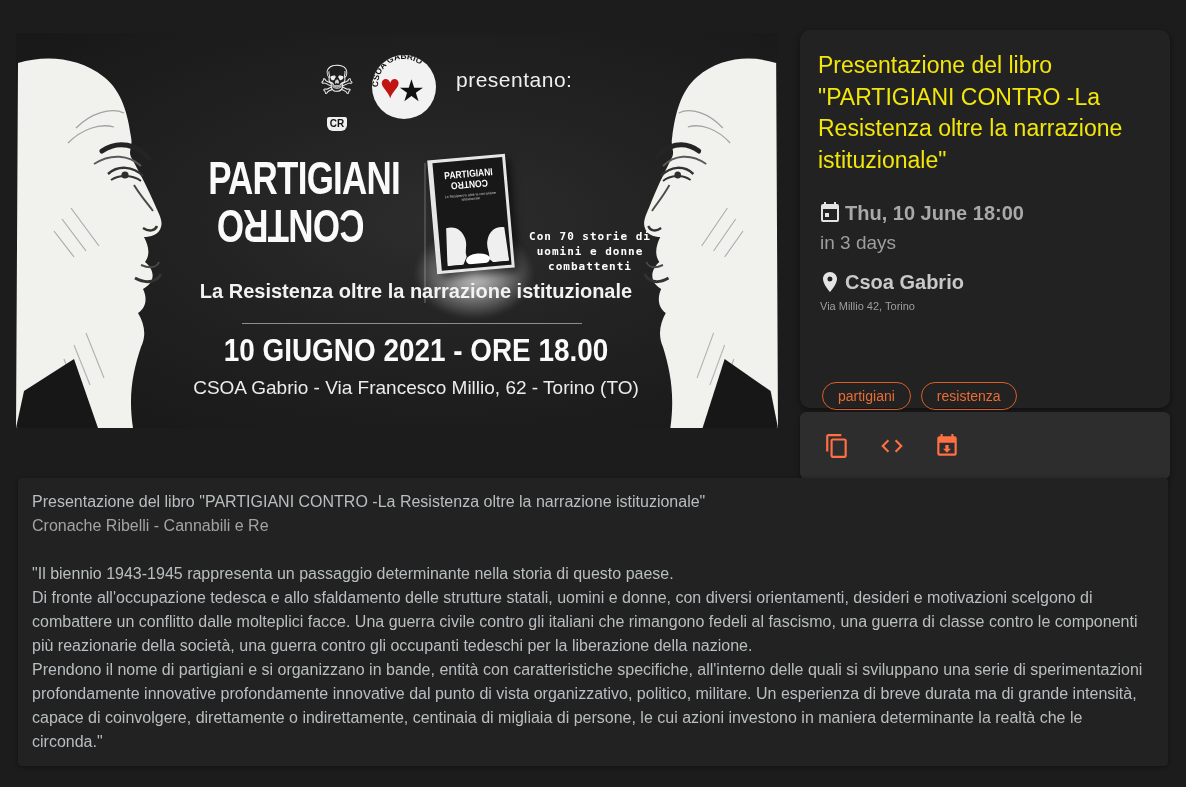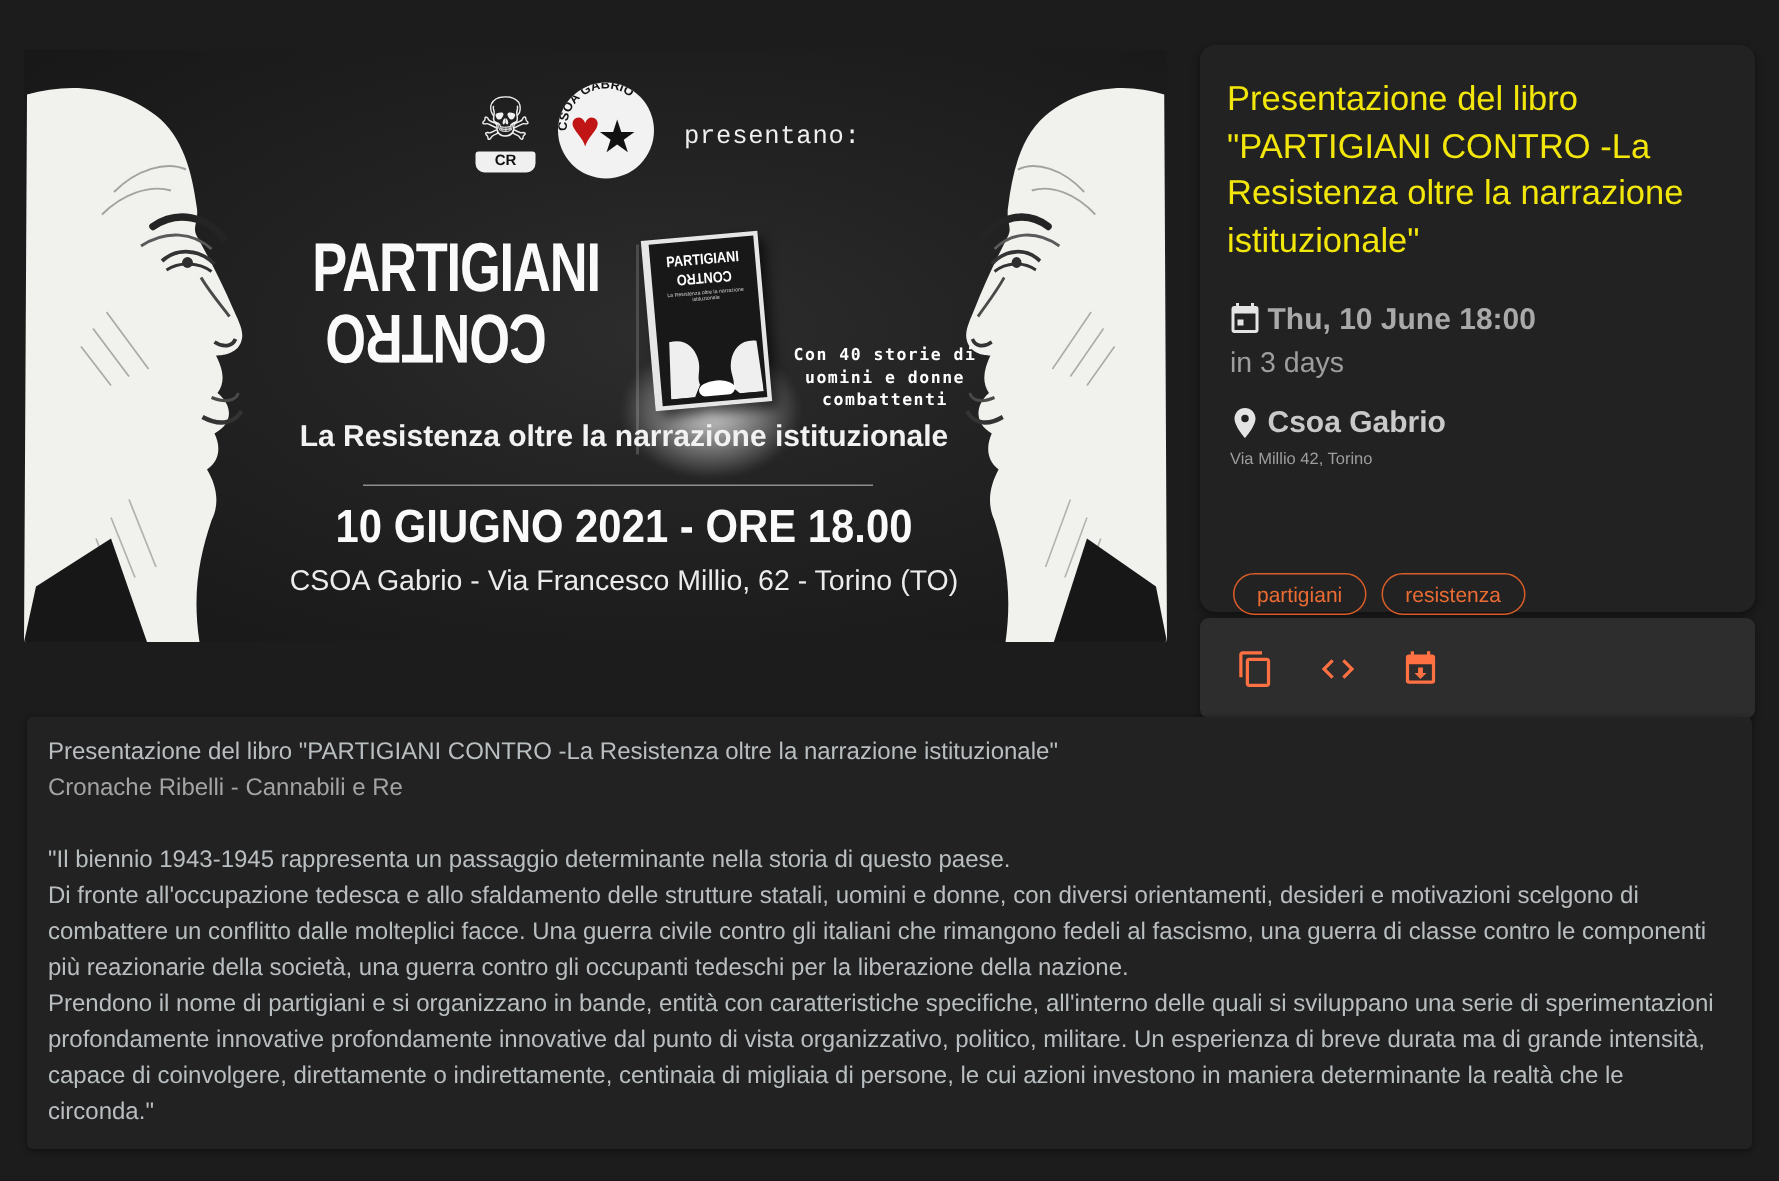--- a/index.html
+++ b/index.html
@@ -8,28 +8,28 @@
   #stage { position:relative; width:1186px; height:787px; background:#1c1c1c; overflow:hidden; }
 
   
   .poster { position:absolute; left:16px; top:33px; width:762px; height:395px;
             background: radial-gradient(ellipse at 56% 48%, #2d2d2d 0%, #232323 38%, #1b1b1b 78%, #171717 100%);
             overflow:hidden; border-radius:2px; }
   .poster svg.faces { position:absolute; left:0; top:0; }
   .p-logos { position:absolute; left:0; top:0; width:100%; height:100%; }
   .skull-box { position:absolute; left:292px; top:26px; width:58px; height:64px; text-align:center; }
   .skull-glyph { font-size:40px; color:#f0f0f0; line-height:42px; }
-  .skull-banner { margin:0 auto; width:40px; background:#f0f0f0; color:#111; font-weight:bold;
+  .skull-banner { margin:16px auto; width:20px; background:#f0f0f0; color:#111; font-weight:bold;
                   font-size:10px; line-height:14px; border-radius:2px 2px 6px 6px; }
   .gabrio { position:absolute; left:356px; top:22px; width:64px; height:64px; background:#f2f2f2;
             border-radius:50%; overflow:hidden; }
   .gabrio .heart { position:absolute; left:8px; top:12px; font-size:34px; color:#c11414; }
   .gabrio .star  { position:absolute; left:26px; top:18px; font-size:30px; color:#111; }
   .gabrio .arc-text { position:absolute; left:0; top:0; }
-  .presents { position:absolute; left:440px; top:49px; color:#efefef; font-size:17px; letter-spacing:.5px;font-family:Liberation Mono, monospace; }
+  .presents { position:absolute; left:440px; top:35px; color:#efefef; font-size:21px; letter-spacing:.5px; }
   .p-title { position:absolute; left:166px; width:218px; text-align:center; color:#fafafa;
              font-size:46px; font-weight:bold; letter-spacing:-1px; transform:scaleX(.76); }
   .p-title1 { top:118px; }
   .p-title2 { top:166px; transform:scaleX(.76) rotate(180deg); }
   .p-vline { position:absolute; left:408px; top:130px; width:2px; height:140px; background:#4c4c4c; }
   .glow { position:absolute; left:398px; top:196px; width:120px; height:90px;
           background:radial-gradient(closest-side, rgba(255,255,255,.8), rgba(255,255,255,0)); filter:blur(2px); }
   .book { position:absolute; left:416px; top:124px; width:78px; height:114px; background:#181818;
           border:3px solid #e6e6e6; border-left-width:5px; transform:rotate(-5deg);
           box-shadow:4px 5px 8px rgba(0,0,0,.6); text-align:center; color:#fff; }
@@ -133,21 +133,21 @@
       <div class="book">
         <div class="bt1">PARTIGIANI</div>
         <div class="bt2">CONTRO</div>
         <div class="bsub">La Resistenza oltre la narrazione istituzionale</div>
         <svg class="bfaces" viewBox="0 0 62 44">
           <path d="M2,6 C12,4 18,10 20,18 C22,26 18,30 20,36 L16,44 L0,44 Z" fill="#efefef"></path>
           <path d="M60,10 C50,8 44,14 42,22 C40,30 44,34 42,40 L46,44 L62,44 Z" fill="#efefef"></path>
           <ellipse cx="31" cy="40" rx="12" ry="6" fill="#fff"></ellipse>
         </svg>
       </div>
-      <div class="blurb">Con 40 storie di uomini e donne combattenti</div>
+      <div class="blurb">Con 70 storie di uomini e donne combattenti</div>
 
       <div class="p-sub">La Resistenza oltre la narrazione istituzionale</div>
       <div class="p-hr"></div>
       <div class="p-date">10 GIUGNO 2021 - ORE 18.00</div>
       <div class="p-venue">CSOA Gabrio - Via Francesco Millio, 62 - Torino (TO)</div>
     </div>
   </div>
 
   <div class="side-card">
     <div class="evt-title">Presentazione del libro "PARTIGIANI CONTRO -La Resistenza oltre la narrazione istituzionale"</div>

